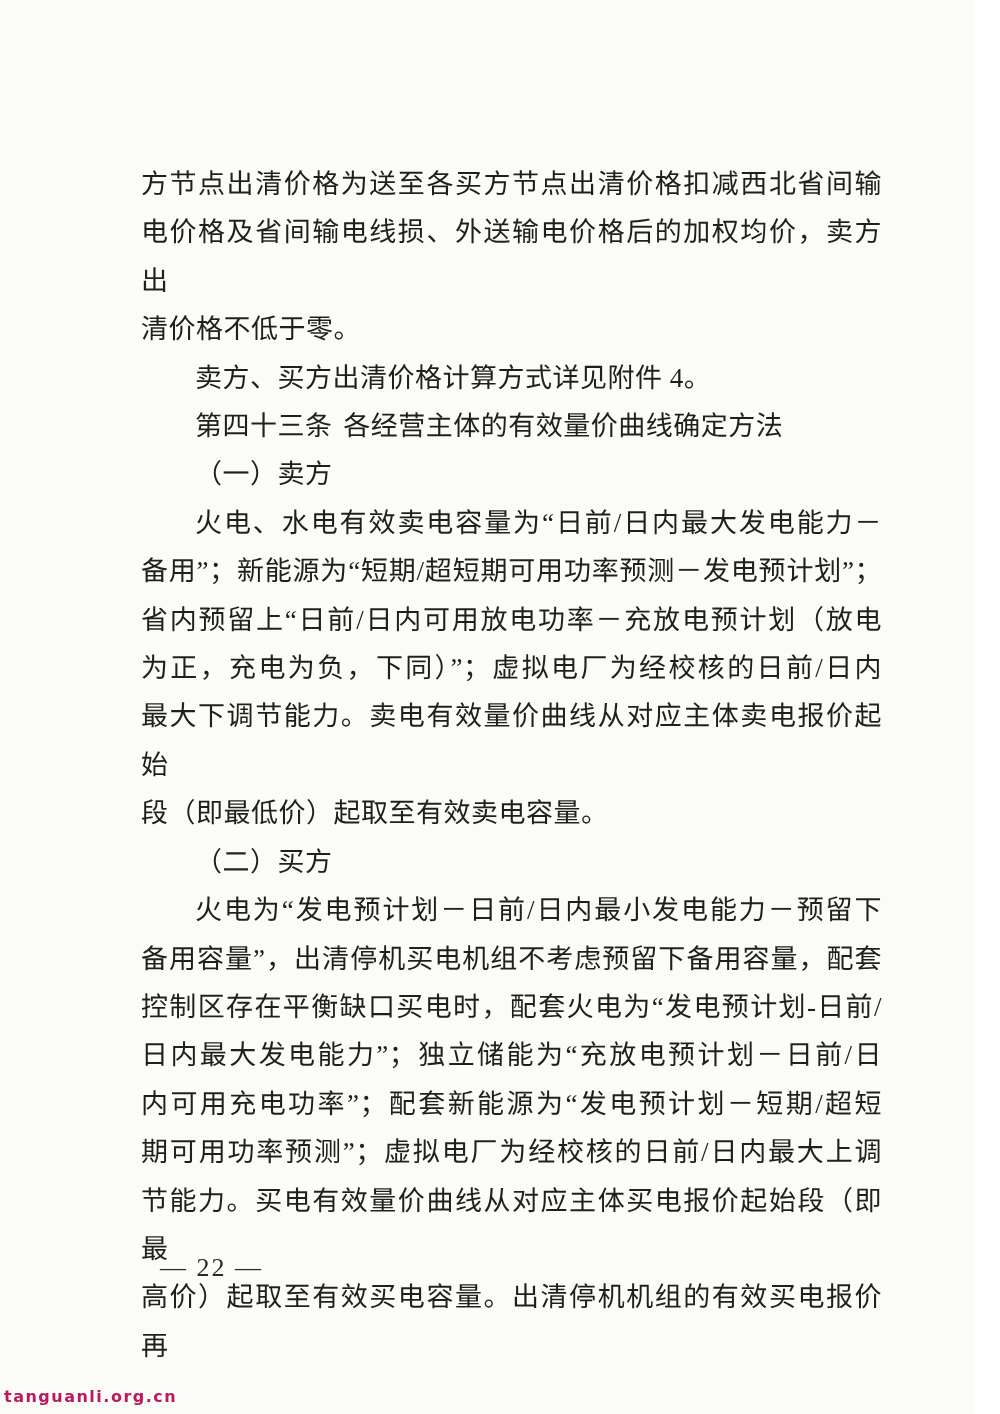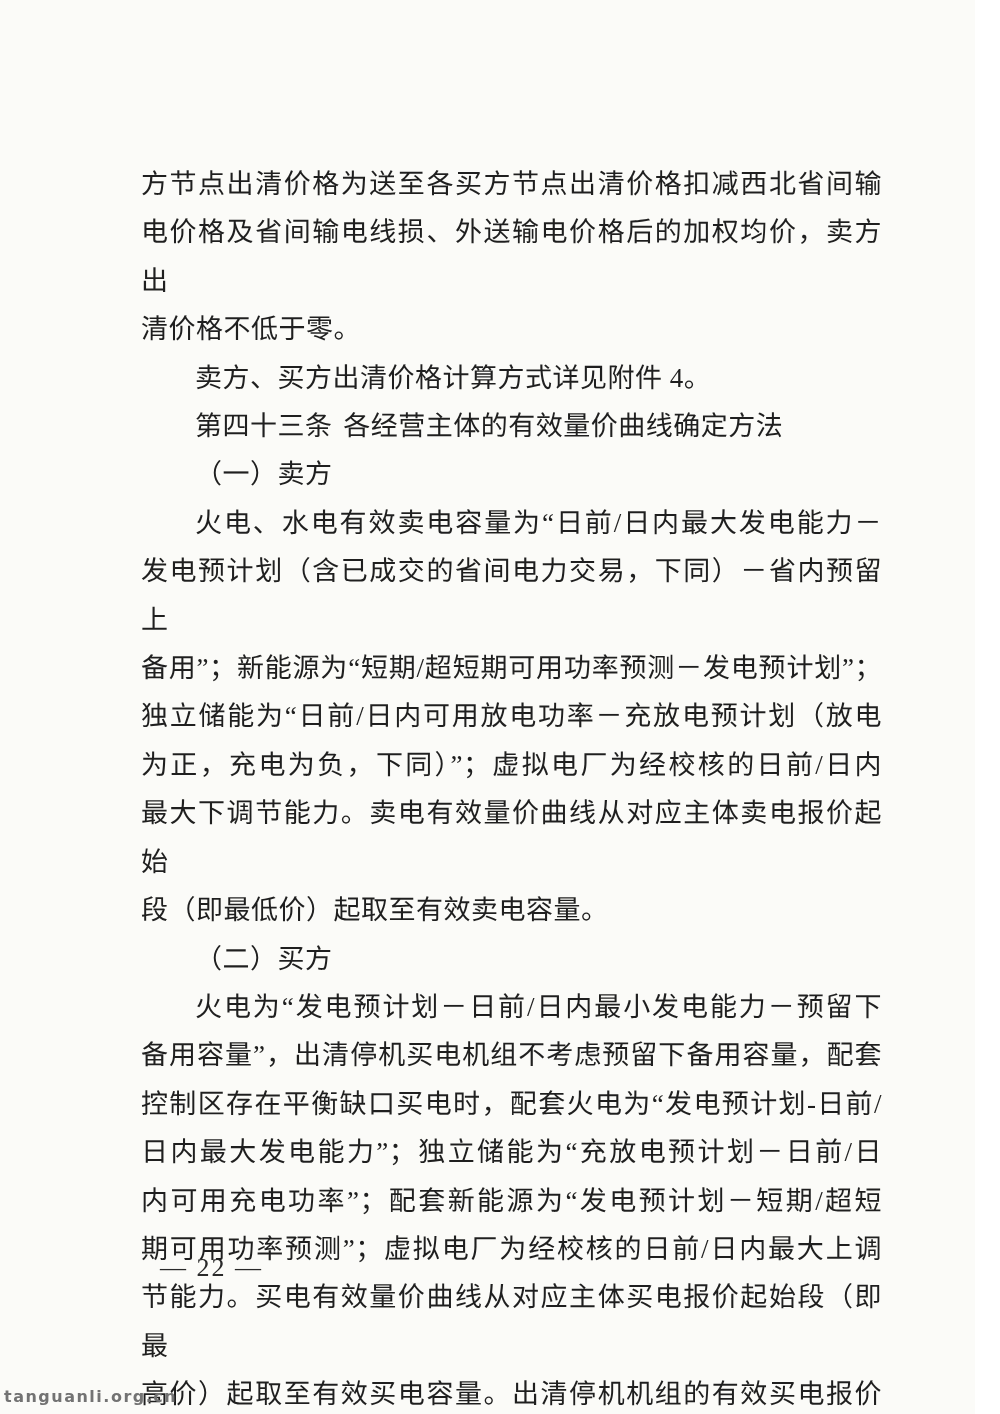--- a/index.html
+++ b/index.html
@@ -37,38 +37,37 @@
     color: #2a2a2a;
   }
   .watermark {
     position: absolute;
     left: 4px;
     top: 1387px;
     font-family: "DejaVu Sans", "Liberation Sans", sans-serif;
     font-weight: bold;
     font-size: 16px;
     letter-spacing: 1.5px;
-    color: #737373;
+    color: #be185d;
   }
 </style>
 </head>
 <body>
 
 <div class="page">
   <div class="text-block" id="text-block">
       <div class="line full">方节点出清价格为送至各买方节点出清价格扣减西北省间输</div>
       <div class="line full">电价格及省间输电线损、外送输电价格后的加权均价，卖方出</div>
       <div class="line">清价格不低于零。</div>
       <div class="line indent">卖方、买方出清价格计算方式详见附件 4。</div>
       <div class="line indent"><span class="bold">第四十三条</span>各经营主体的有效量价曲线确定方法</div>
       <div class="line indent">（一）卖方</div>
       <div class="line indent full">火电、水电有效卖电容量为“日前/日内最大发电能力－</div>
-      <div class="line full">发电预计划（含已成交的省间电力交易，下同）－省内预留上</div>
       <div class="line full">备用”；新能源为“短期/超短期可用功率预测－发电预计划”；</div>
-      <div class="line full">独立储能为“日前/日内可用放电功率－充放电预计划（放电</div>
+      <div class="line full">省内预留上“日前/日内可用放电功率－充放电预计划（放电</div>
       <div class="line full">为正，充电为负，下同）”；虚拟电厂为经校核的日前/日内</div>
       <div class="line full">最大下调节能力。卖电有效量价曲线从对应主体卖电报价起始</div>
       <div class="line">段（即最低价）起取至有效卖电容量。</div>
       <div class="line indent">（二）买方</div>
       <div class="line indent full">火电为“发电预计划－日前/日内最小发电能力－预留下</div>
       <div class="line full">备用容量”，出清停机买电机组不考虑预留下备用容量，配套</div>
       <div class="line full">控制区存在平衡缺口买电时，配套火电为“发电预计划-日前/</div>
       <div class="line full">日内最大发电能力”；独立储能为“充放电预计划－日前/日</div>
       <div class="line full">内可用充电功率”；配套新能源为“发电预计划－短期/超短</div>
       <div class="line full">期可用功率预测”；虚拟电厂为经校核的日前/日内最大上调</div>

